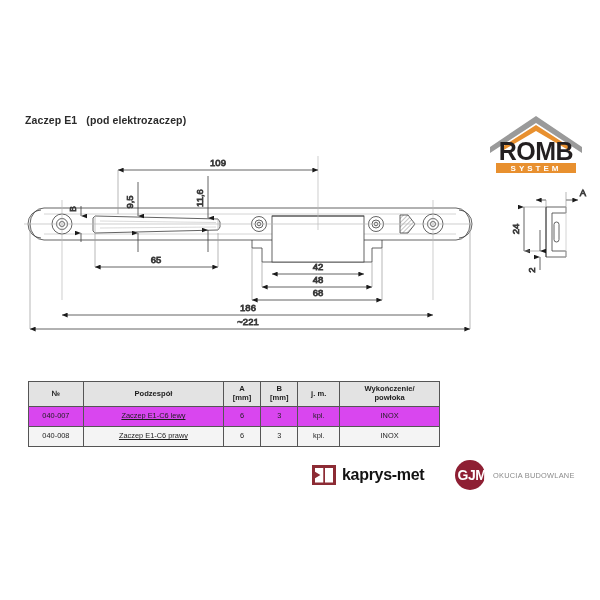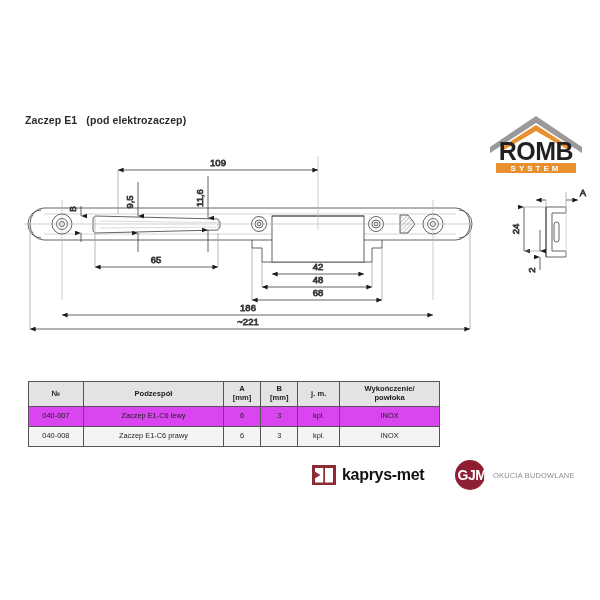--- a/index.html
+++ b/index.html
@@ -40,21 +40,21 @@
     font-size:7.6px;
   }
   #parts-table tbody td{background:#d946ef;}
   #parts-table tbody tr:nth-child(2) td{background:#f4f4f4;}
   .col-no{width:58px;}
   .col-sub{width:150px;margin-left:32px;}
   .col-a{width:38px;}
   .col-b{width:38px;}
   .col-jm{width:44px;}
   .col-fin{width:104px;}
-  td.cell-sub{text-align:left;padding-left:7px;}
+  td.cell-sub{text-align:left;padding-left:7px;text-decoration:underline;}
   .hdr2{display:block;}
 
   
   #kaprys-logo{position:absolute;left:312px;top:462px;height:26px;display:flex;align-items:center;gap:6px;}
   #kaprys-mark{width:24px;height:20px;background:#8c2b34;position:relative;flex:0 0 auto;}
   #kaprys-mark:after{
     content:"";position:absolute;left:3px;top:2.5px;width:18px;height:15px;
     background:#fff;
     clip-path:polygon(0 0,46% 0,46% 100%,0 100%,0 72%,30% 50%,0 28%);
   }

